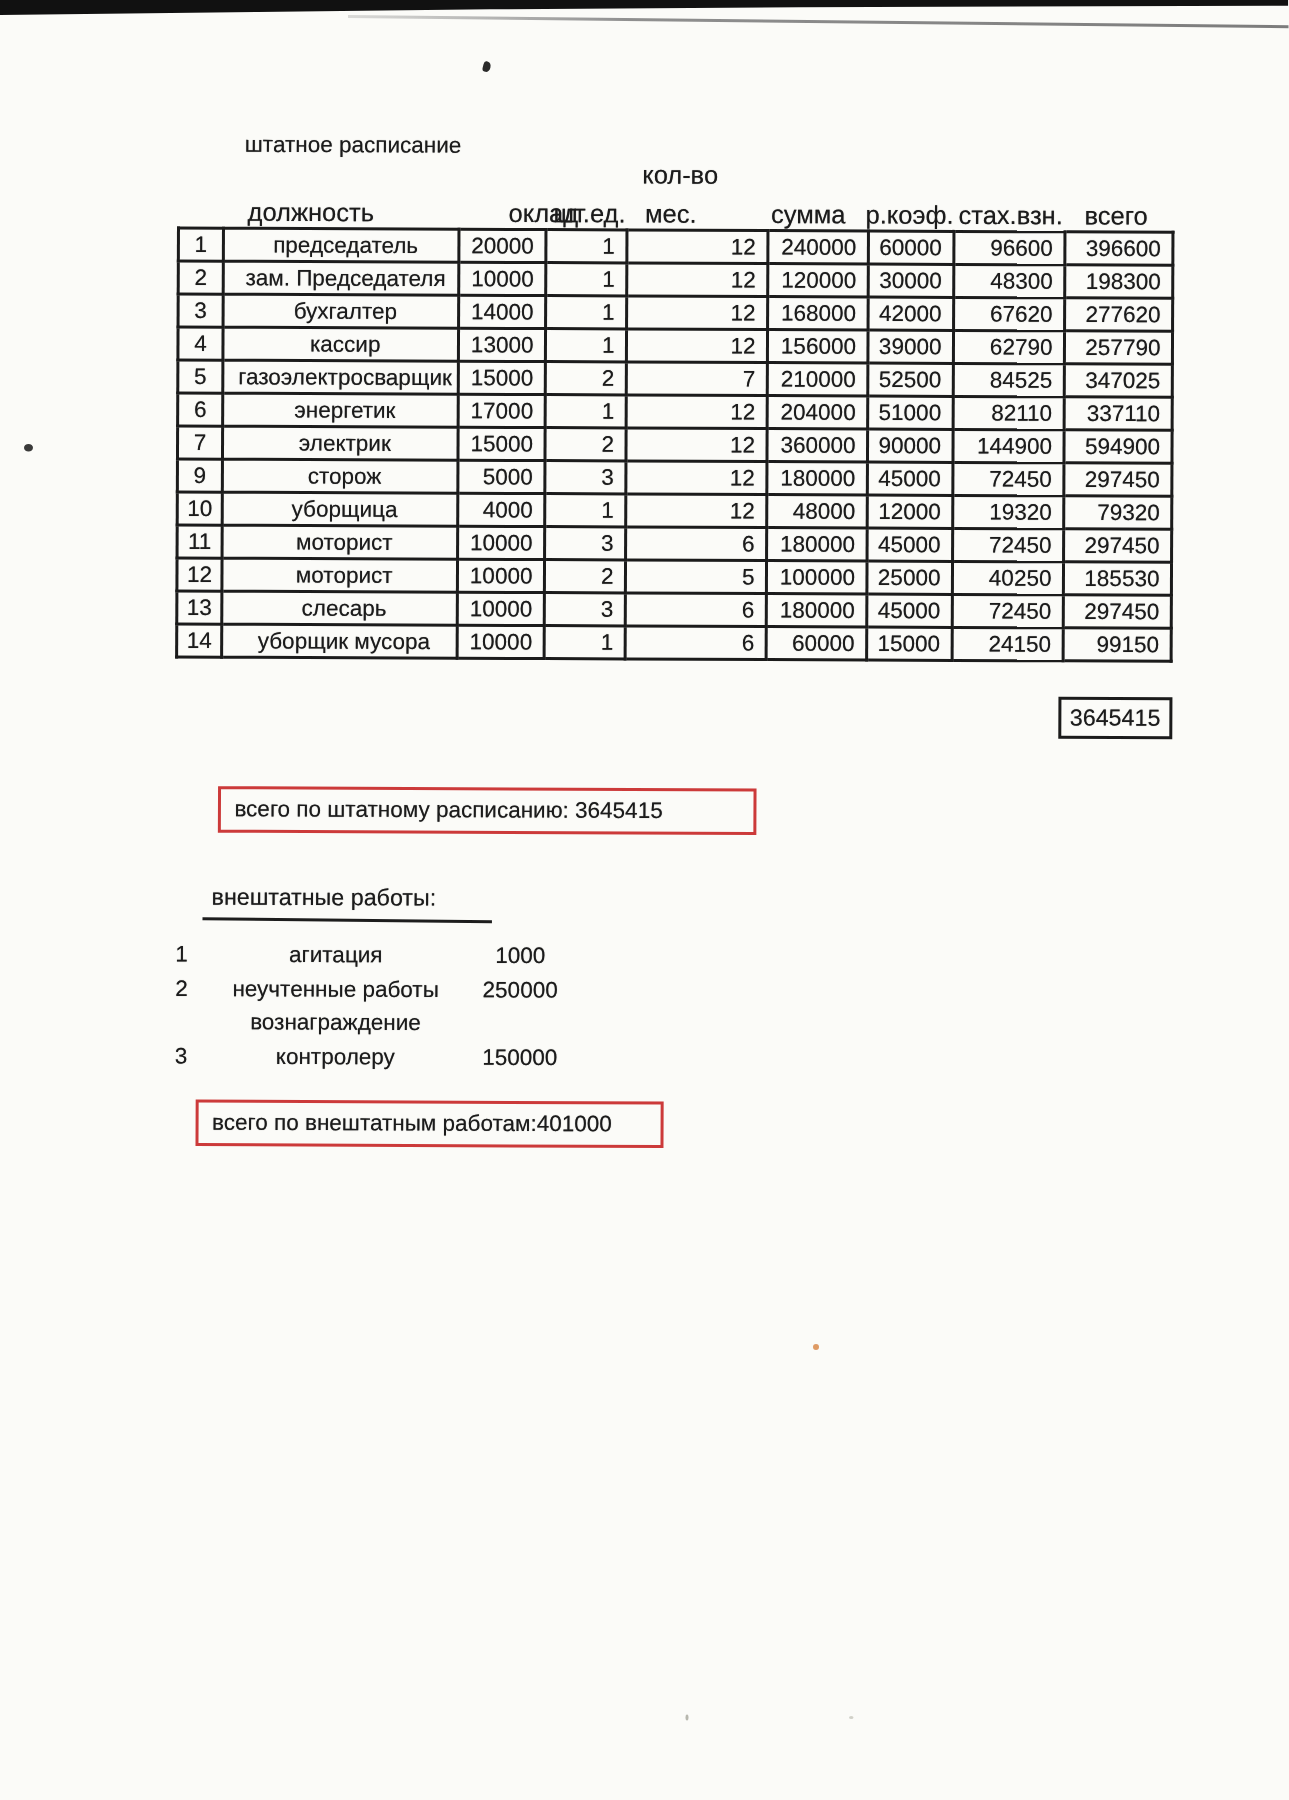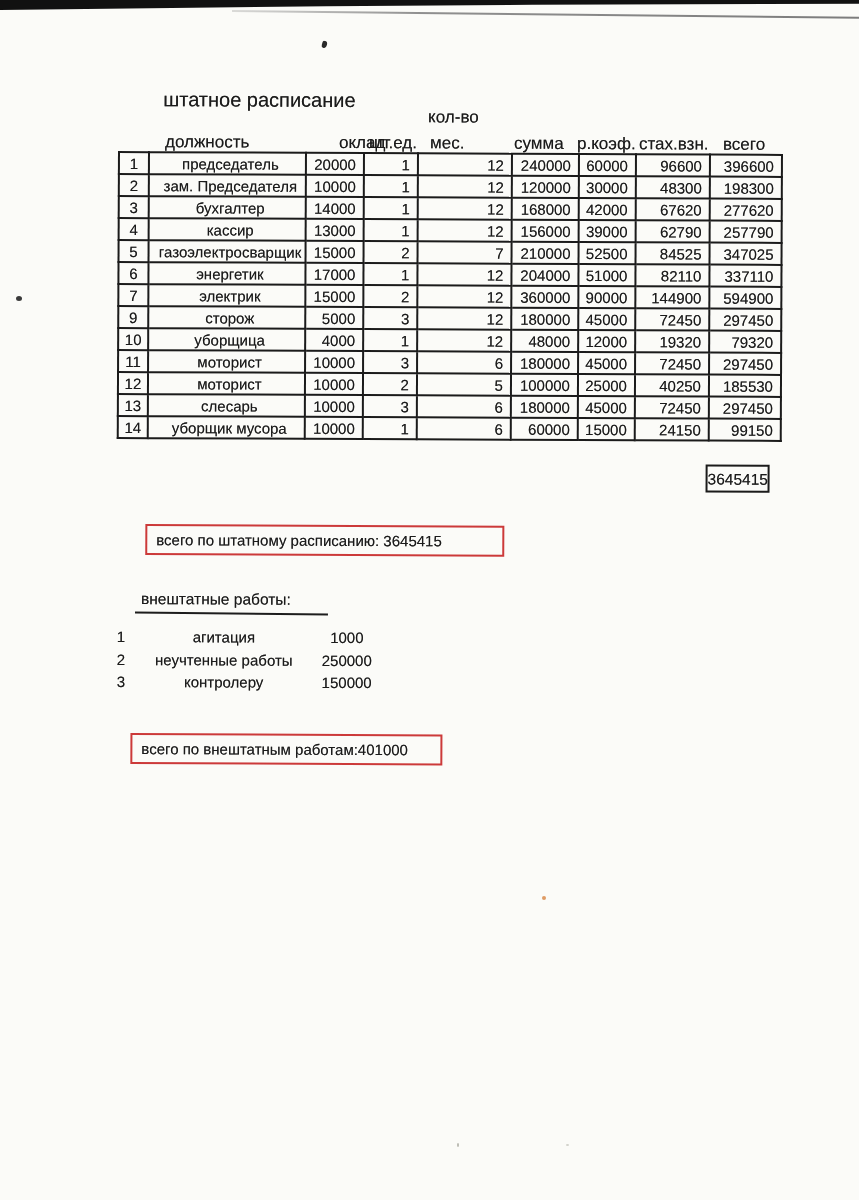--- a/index.html
+++ b/index.html
@@ -33,21 +33,21 @@
   .speck-faint1 { left: 457px; top: 1143px; width: 2px; height: 4px; background: #9a9a8f; opacity: .7; }
   .speck-faint2 { left: 566px; top: 1144px; width: 3px; height: 2px; background: #b5b5aa; opacity: .6; }
 
   
   #content {
     position: absolute; inset: 0;
     transform: rotate(0.25deg);
     transform-origin: 120px 150px;
     text-shadow: 0 0 0.5px rgba(25,25,25,0.65);
   }
-  .doc-title { position: absolute; left: 163px; top: 88px; font-size: 20px; }
+  .doc-title { position: absolute; left: 163px; top: 88px; font-size: 15px; }
 
   
   .th-label { position: absolute; top: 132px; font-size: 17px; white-space: nowrap; }
   .th-position  { left: 165px; }
   .th-salary    { left: 315px; margin-left: 24px; }
   .th-units     { left: 369px; }
   .th-colvo     { left: 428px; top: 106px; }
   .th-months    { left: 430px; }
   .th-sum       { left: 514px; }
   .th-coef      { left: 577px; }
@@ -66,21 +66,21 @@
     padding: 0 7px 0 0;
     text-align: right;
     white-space: nowrap;
     overflow: hidden;
   }
   table.staff td.col-num { text-align: center; padding: 0 4px; }
   table.staff td.col-position { text-align: center; padding: 0 2px 0 8px; }
 
   .grand-total-cell {
     position: absolute; left: 707px; top: 462px;
-    width: 64px; height: 28px;
+    width: 76px; height: 28px;
     border: 2px solid #1b1b1b;
     font-size: 15.5px; line-height: 25px;
     text-align: right; padding-right: 6px;
   }
 
   .red-box {
     position: absolute;
     border: 2px solid #cc3a3a;
     font-size: 15px;
     background: transparent;
@@ -296,20 +296,25 @@
           <span class="it-num">1</span>
           <span class="it-label">агитация</span>
           <span class="it-amount">1000</span>
         </div>
         <div class="offstaff-item">
           <span class="it-num">2</span>
           <span class="it-label">неучтенные работы</span>
           <span class="it-amount">250000</span>
         </div>
         <div class="offstaff-item">
+          <span class="it-num"></span>
+          <span class="it-label">вознаграждение</span>
+          <span class="it-amount"></span>
+        </div>
+        <div class="offstaff-item">
           <span class="it-num">3</span>
           <span class="it-label">контролеру</span>
           <span class="it-amount">150000</span>
         </div>
       </div>
 
     <div class="red-box red-box-offstaff" style="border-color: rgb(204, 58, 58);">всего по внештатным работам:401000</div>
 
   </div>
 </div>

